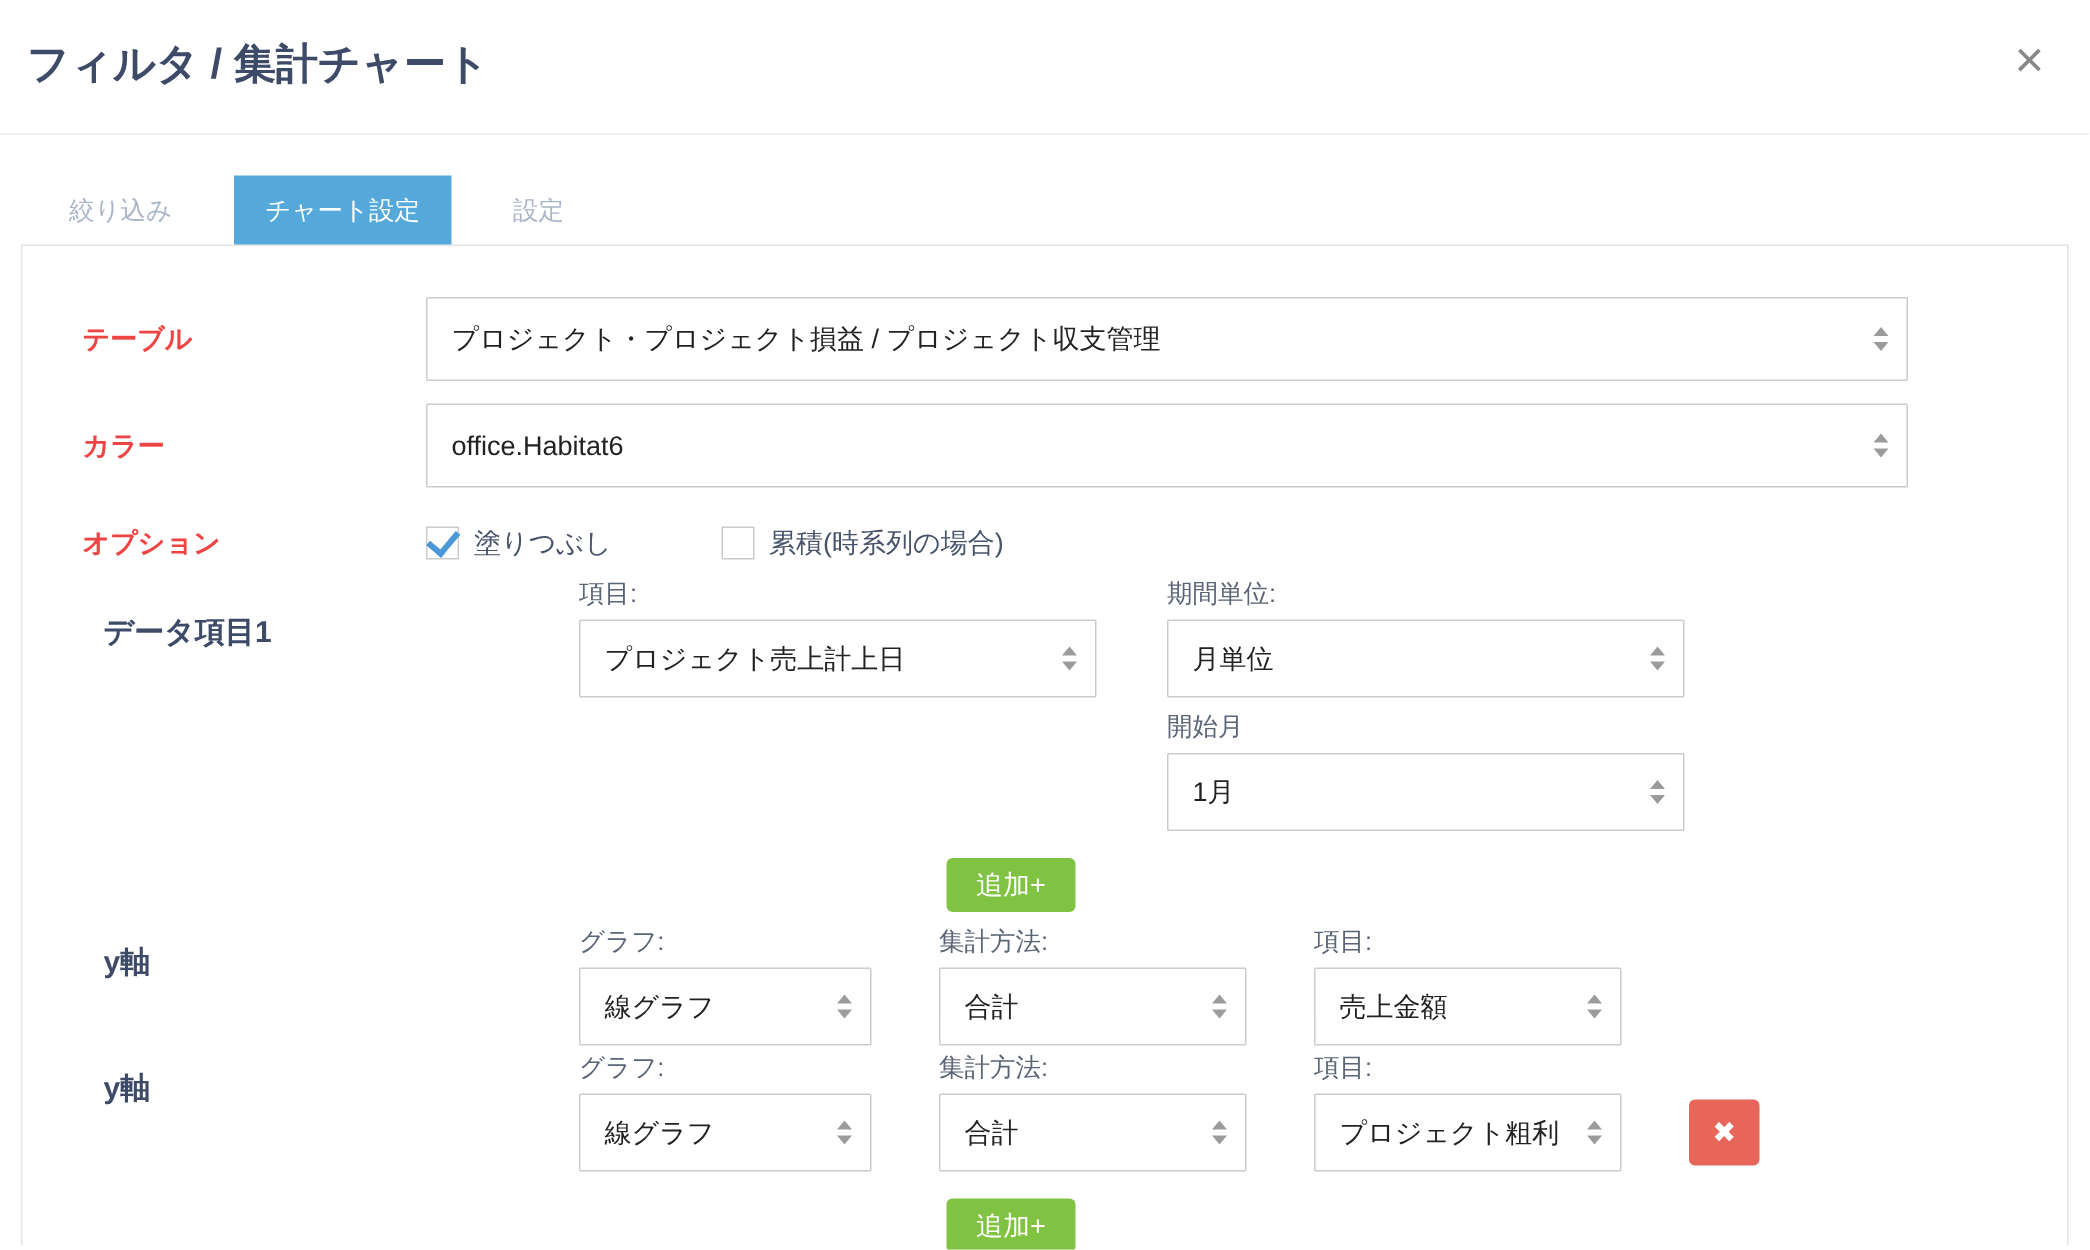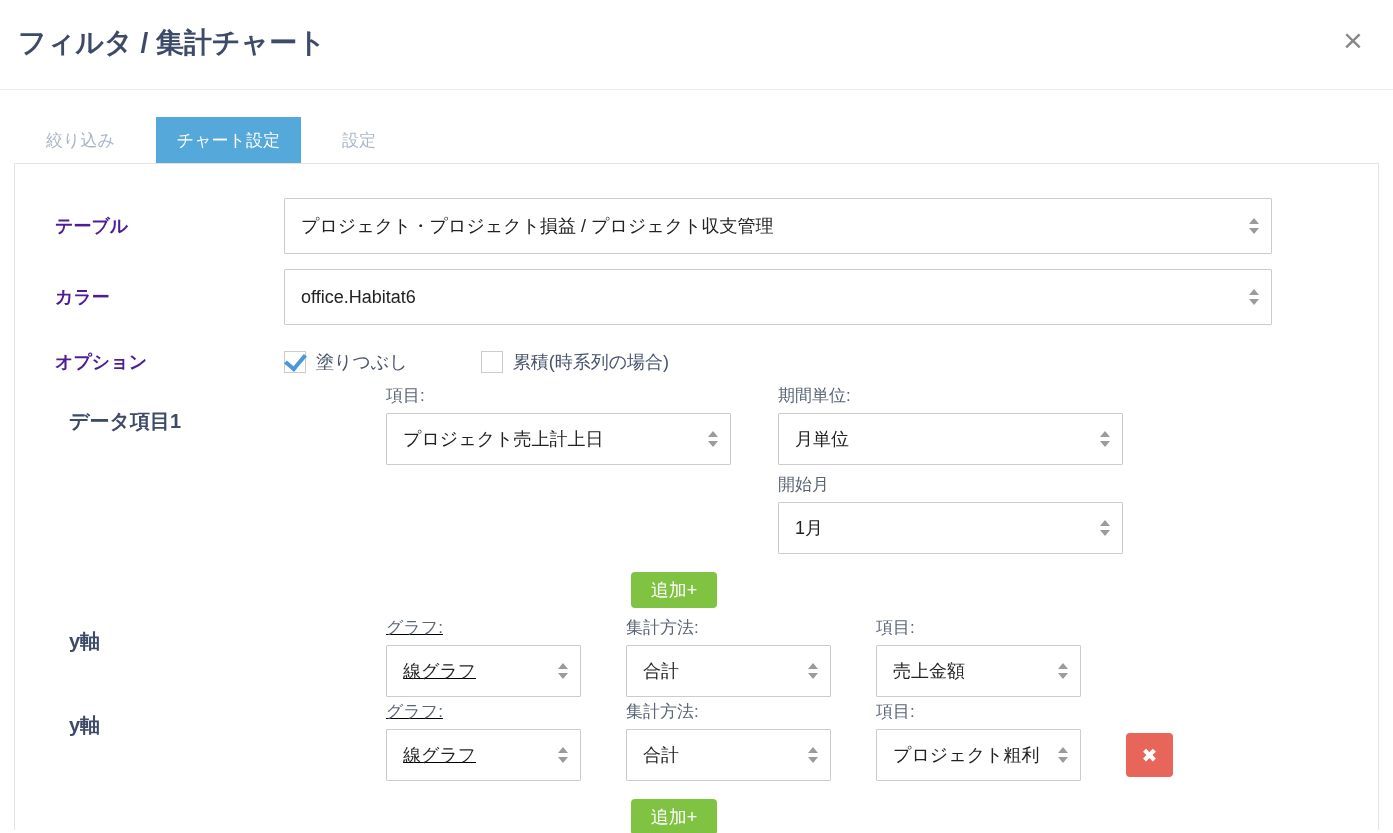--- a/index.html
+++ b/index.html
@@ -15,21 +15,21 @@
   
   .tabs { display:flex; margin:27px 0 0 25px; height:46px; align-items:stretch;gap:20px; }
   .tab { display:flex; align-items:center; padding:0 21px; font-size:17px; color:#aab6c8; cursor:pointer; }
   .tab.active { background:#55a8da; color:#fff; }
 
   
   .panel { margin:0 14px; border:1px solid #e3e3e3; border-bottom:none; height:667px;
     padding:34px 26px 0 26px; }
 
   .form-row { display:flex; align-items:center; }
-  .row-label { width:243px; padding-left:14px; font-size:18px; font-weight:bold; color:#4c1d95; flex:none; }
+  .row-label { width:243px; padding-left:14px; font-size:18px; font-weight:bold; color:#ef4444; flex:none; }
   .grp-label { width:345px; padding-left:28px; padding-top:12px; font-size:20px; font-weight:bold; color:#3e4b68; flex:none; align-self:flex-start; }
 
   .sel { position:relative; height:56px; border:1px solid #ccc; background:#fff; border-radius:1px;
     display:flex; align-items:center; padding:0 30px 0 16px; font-size:18px; color:#222; cursor:pointer; }
   .sel .val { white-space:nowrap; overflow:hidden; }
   .arrows { position:absolute; right:12px; top:50%; transform:translateY(-50%); width:10px; height:16px; }
   .arrows::before, .arrows::after { content:""; position:absolute; left:0; border-left:5px solid transparent; border-right:5px solid transparent; }
   .arrows::before { top:0; border-bottom:6px solid #9b9b9b; }
   .arrows::after { bottom:0; border-top:6px solid #9b9b9b; }
 
@@ -42,21 +42,21 @@
   .cb-box { width:22px; height:22px; border:1px solid #ccc; background:#fff; position:relative; flex:none; }
   .cb-box.checked::after { content:""; position:absolute; left:4px; top:-2px; width:9px; height:16px;
     border:solid #4a97d9; border-width:0 4px 4px 0; transform:rotate(40deg); }
   .cb-label { margin-left:10px; font-size:18px; color:#46536b; }
 
   
   .sub-label { font-size:17px; color:#5a6577; margin-bottom:6px; display:block; }
   .cols { display:flex; align-items:flex-start; }
   .col-a { width:345px; margin-right:47px; }
   .col-a .sel { width:345px; height:52px; }
-  .ycol-graph { width:195px; margin-right:45px;text-decoration:underline; }
+  .ycol-graph { width:195px; margin-right:45px; }
   .ycol { width:205px; margin-right:45px; }
   .ycol-last { width:205px; }
   .ycol-graph .sel, .ycol .sel, .ycol-last .sel { width:100%; height:52px; }
 
   .add-btn { display:block; margin-left:590px; width:86px; height:36px; border:none; border-radius:4px;
     background:#80c342; color:#fff; font-size:18px; cursor:pointer;
     font-family:"Liberation Sans","DejaVu Sans",sans-serif; }
 
   .del-btn { width:47px; height:44px; margin-left:45px; border:none; border-radius:4px; background:#e8655a;
     color:#fff; font-size:19px; font-weight:bold; cursor:pointer; align-self:flex-end; margin-bottom:4px;

